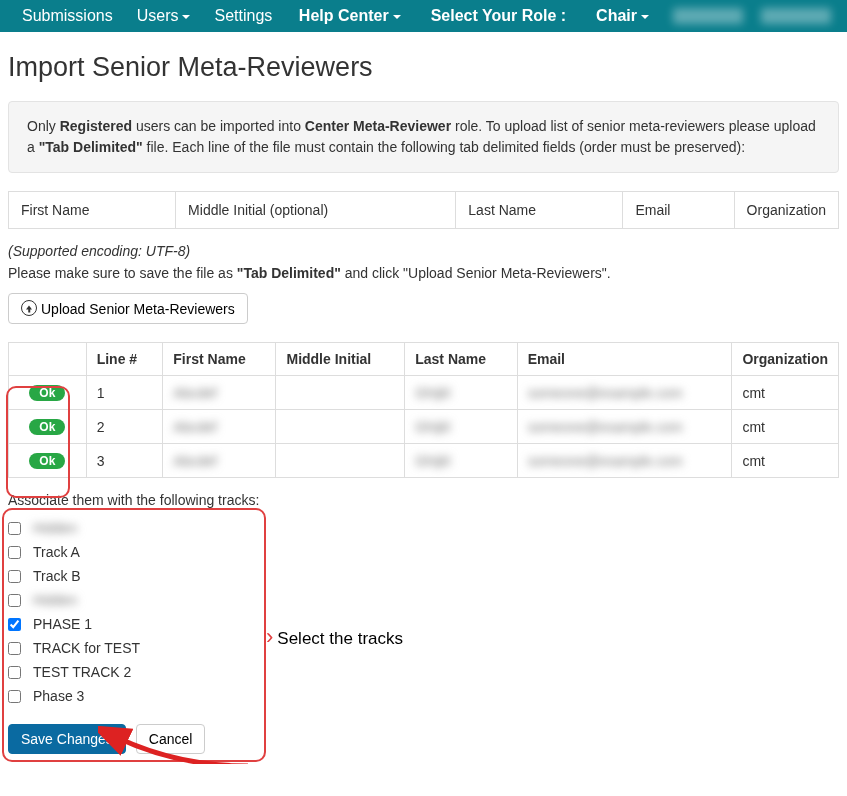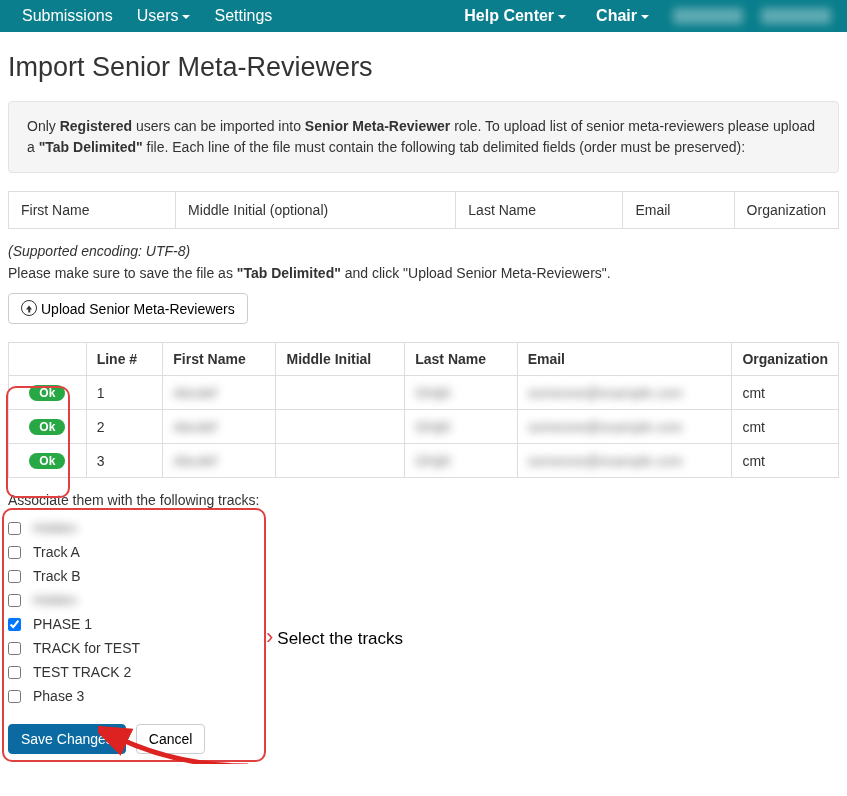--- a/index.html
+++ b/index.html
@@ -52,32 +52,33 @@
 
 <div class="navbar">
   <div class="nav-left">
     <div class="nav-item">Submissions</div>
     <div class="nav-item"><span>Users</span><span class="caret"></span></div>
     <div class="nav-item">Settings</div>
   </div>
   <div class="nav-spacer"></div>
   <div class="nav-right">
     <div class="nav-item" style="font-weight:700"><span>Help Center</span><span class="caret"></span></div>
+    <div class="nav-item" style="font-weight:700">Select Your Role :</div>
     <div class="nav-item" style="font-weight:700"><span>Chair</span><span class="caret"></span></div>
     <span class="navblur"></span>
     <span class="navblur"></span>
   </div>
 </div>
 
 <div class="container rel">
 
   <h2>Import Senior Meta-Reviewers</h2>
 
   <div class="well">
-    <span>Only </span><b>Registered</b><span> users can be imported into </span><b>Senior Meta-Reviewer</b><span> role. To upload list of senior meta-reviewers please upload a </span><b>"Tab Delimited"</b><span> file. Each line of the file must contain the following tab delimited fields (order must be preserved):</span>
+    <span>Only </span><b>Registered</b><span> users can be imported into </span><b>Center Meta-Reviewer</b><span> role. To upload list of senior meta-reviewers please upload a </span><b>"Tab Delimited"</b><span> file. Each line of the file must contain the following tab delimited fields (order must be preserved):</span>
   </div>
 
   <table class="fields">
     <tbody>
         <tr>
       <th style="width:150px">First Name</th>
       <th style="width:270px">Middle Initial (optional)</th>
       <th style="width:150px">Last Name</th>
       <th style="width:90px">Email</th>
       <th>Organization</th>

